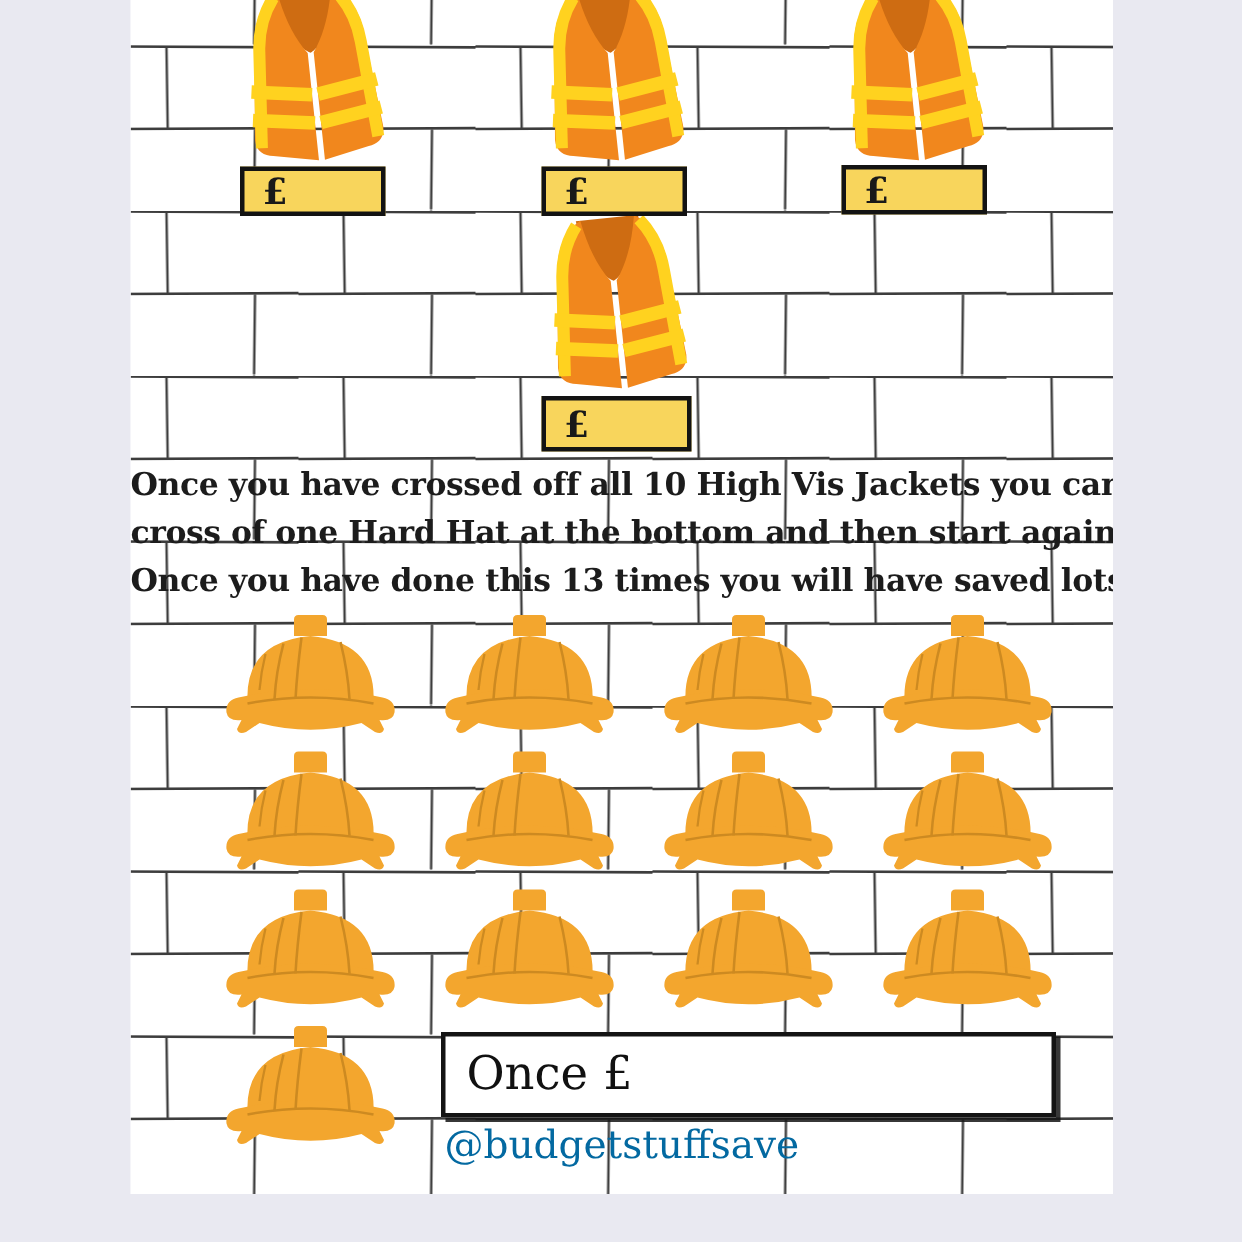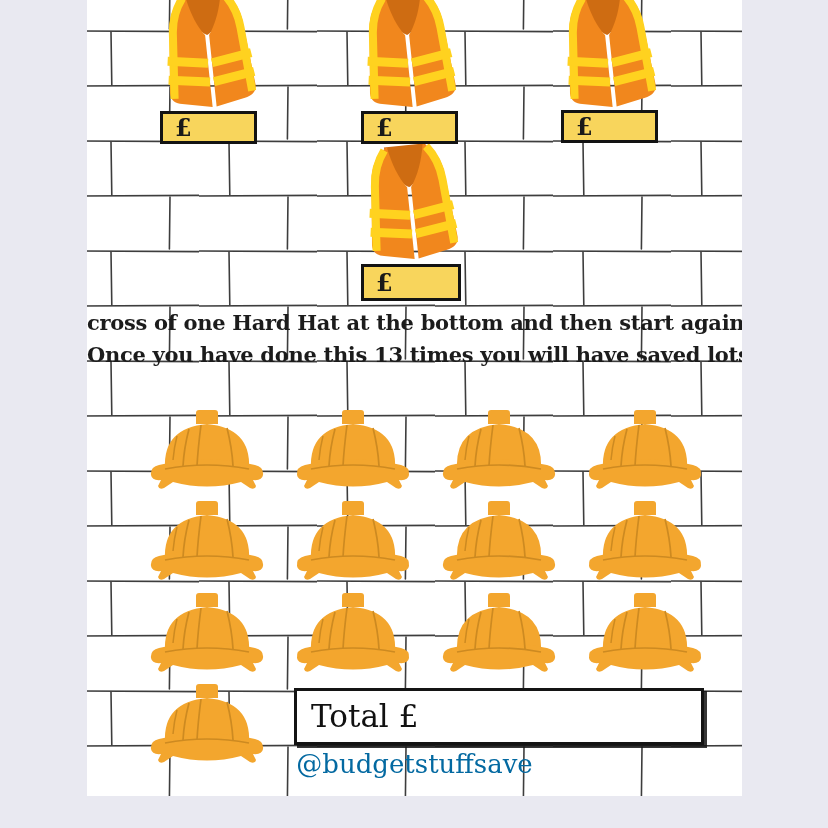--- a/index.html
+++ b/index.html
@@ -115,20 +115,21 @@
     <span class="pound">£</span>
   </div>
   <div class="price-box pb3">
     <span class="pound">£</span>
   </div>
   <div class="price-box pb4">
     <span class="pound">£</span>
   </div>
 
   <div class="instructions">
+    <div>Once you have crossed off all 10 High Vis Jackets you can</div>
     <div>cross of one Hard Hat at the bottom and then start again.</div>
     <div>Once you have done this 13 times you will have saved lots!</div>
   </div>
 
   <svg class="hat r1 c1" viewBox="0 0 116 86">
       <use href="#hat-shape"></use>
     </svg>
   <svg class="hat r1 c2" viewBox="0 0 116 86">
       <use href="#hat-shape"></use>
     </svg>
@@ -160,18 +161,18 @@
       <use href="#hat-shape"></use>
     </svg>
   <svg class="hat r3 c4" viewBox="0 0 116 86">
       <use href="#hat-shape"></use>
     </svg>
   <svg class="hat r4 c1" viewBox="0 0 116 86">
       <use href="#hat-shape"></use>
     </svg>
 
   <div class="total-box">
-    <span class="total-label">Total £</span>
+    <span class="total-label">Once £</span>
   </div>
 
   <div class="handle">@budgetstuffsave</div>
 
 </div>
 
 </body></html>

